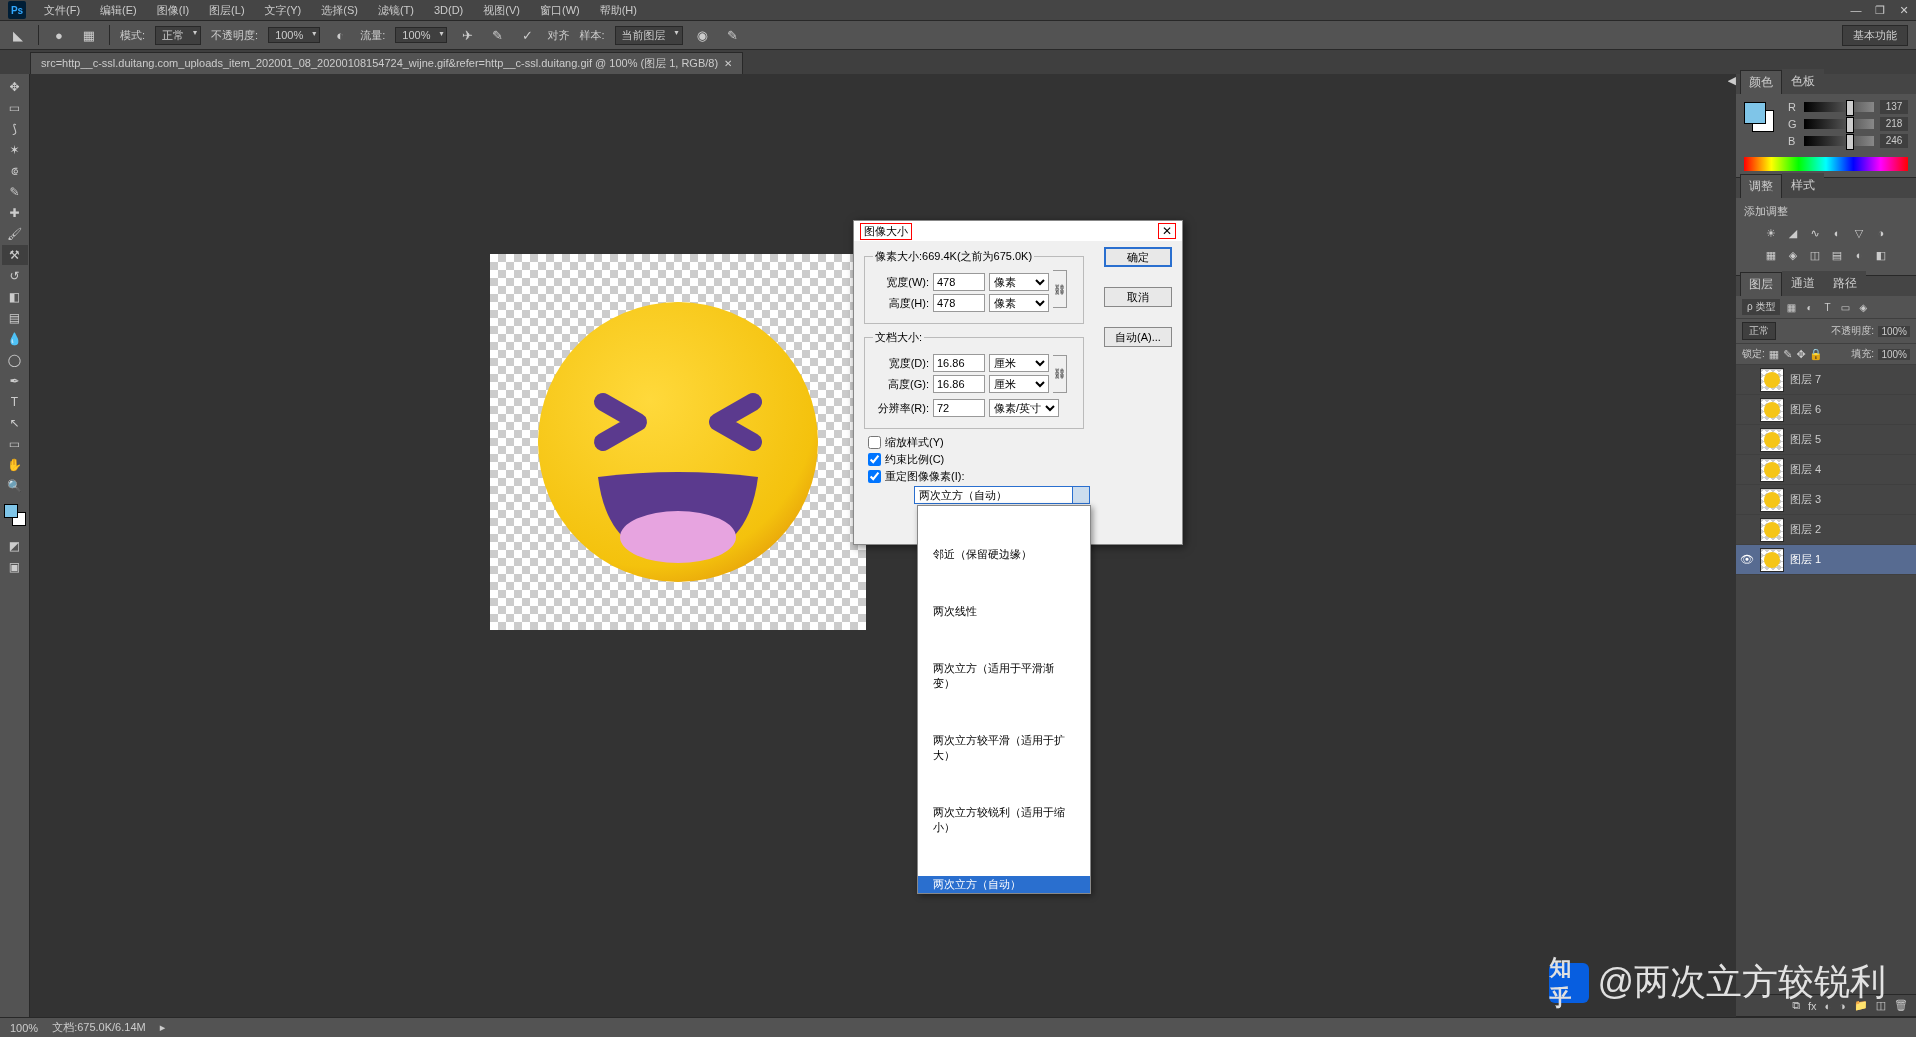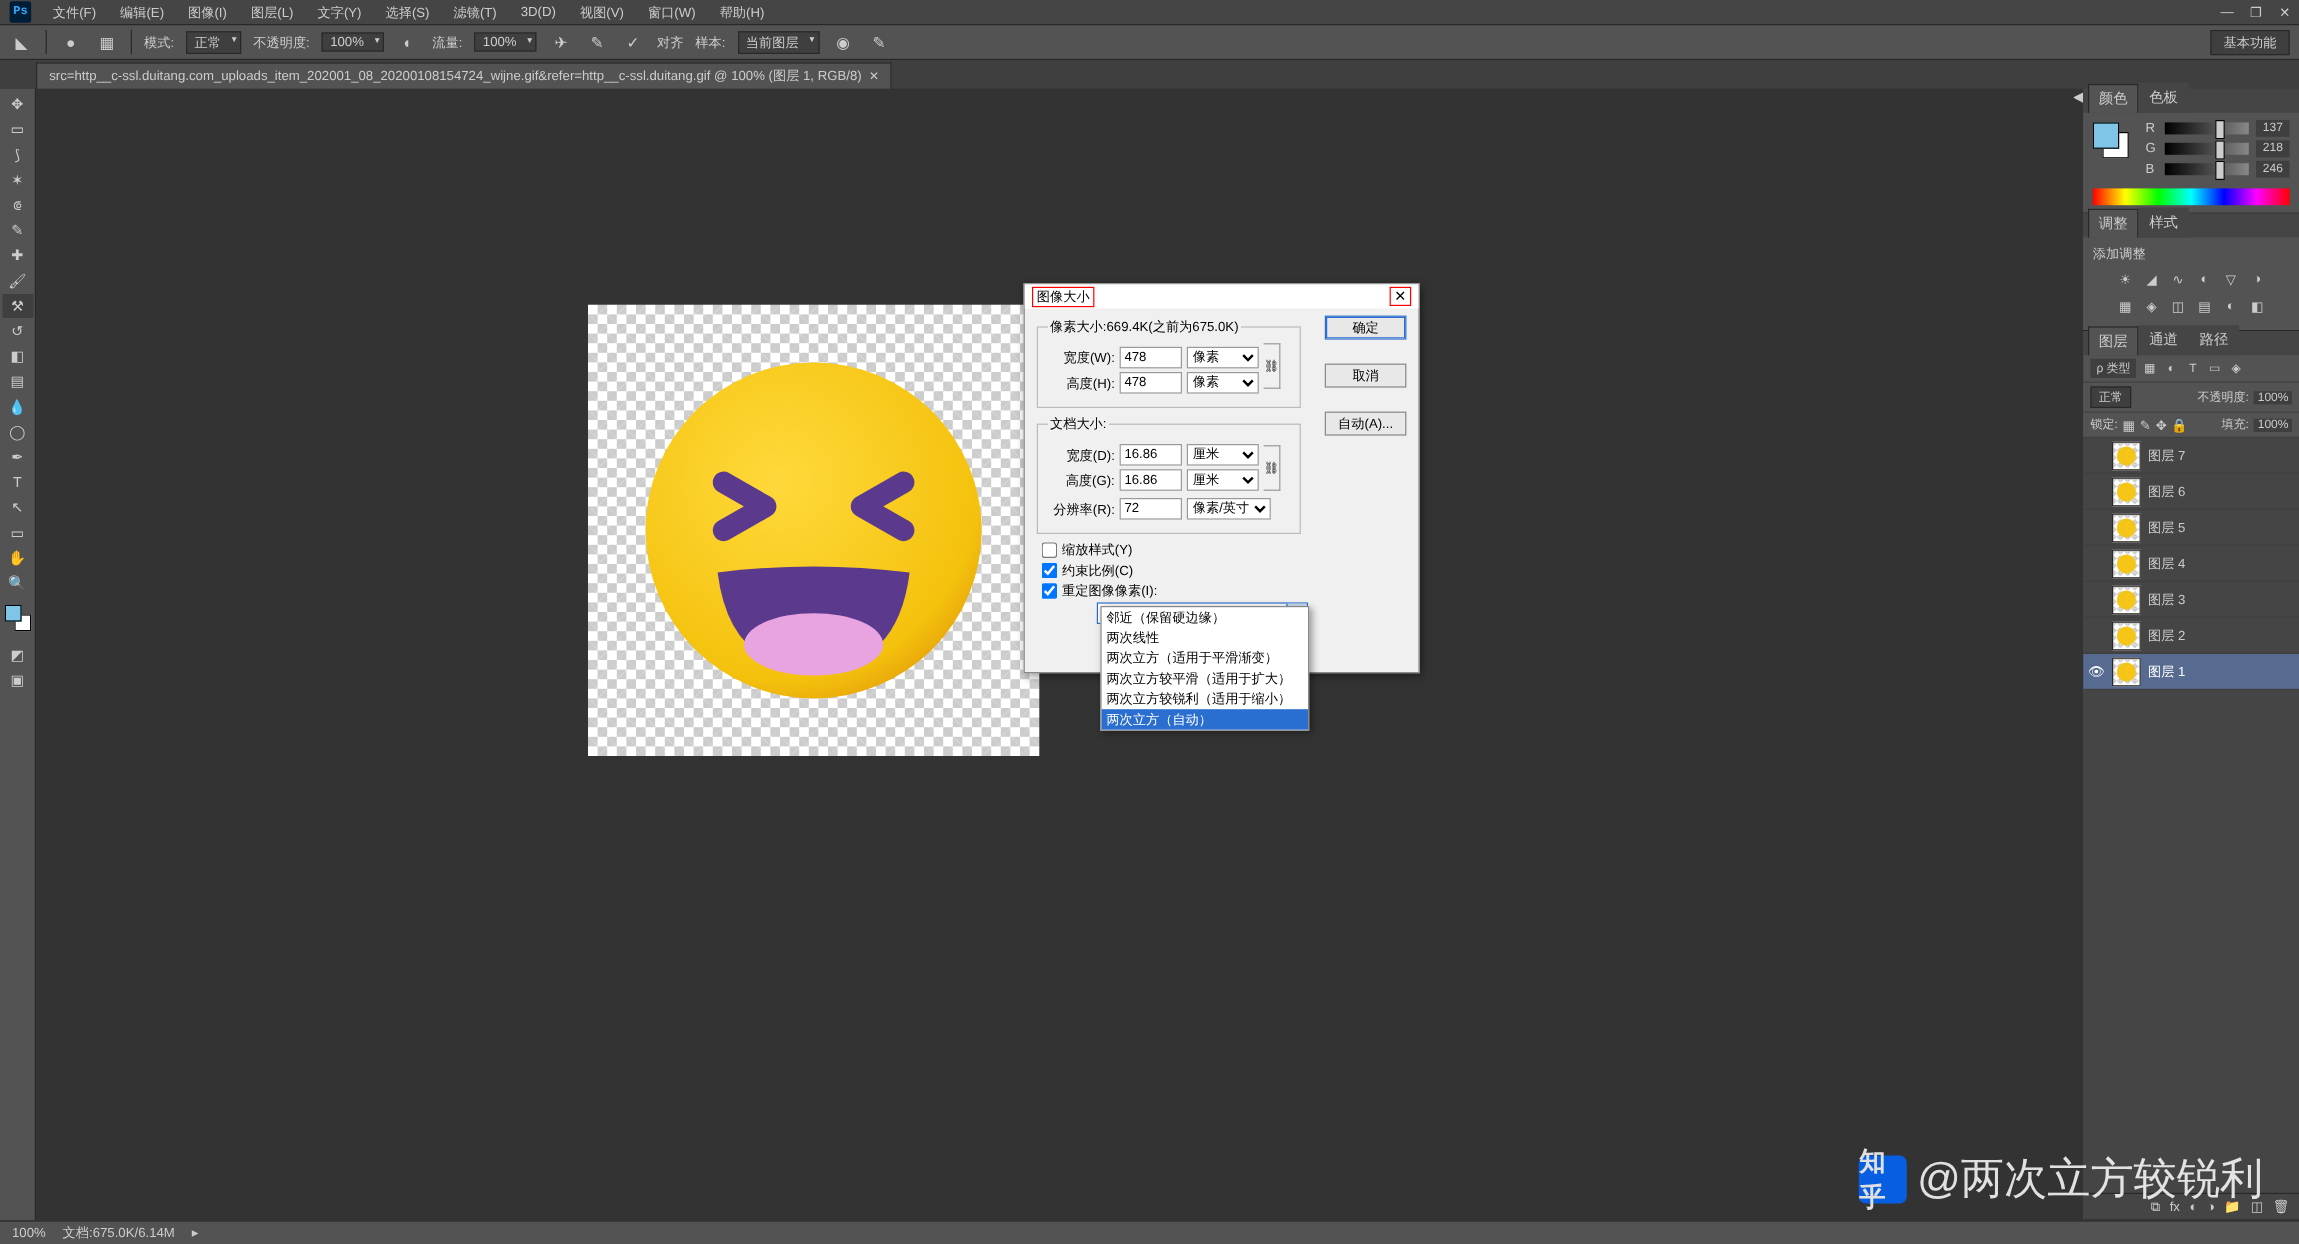--- a/index.html
+++ b/index.html
@@ -1,18 +1,18 @@
 <!DOCTYPE html>
 <html><head>
 <meta charset="utf-8">
 <style>
 * { margin:0; padding:0; box-sizing:border-box; font-family:"Microsoft YaHei",Arial,sans-serif; -webkit-font-smoothing:antialiased; }
 body { background:#333; color:#ccc; font-size:11px; width:1916px; height:1037px; overflow:hidden; position:relative; }
 .menubar { height:20px; background:#454545; display:flex; align-items:center; padding-left:8px; gap:4px; }
-.menubar .logo { width:18px; height:18px; background:#001e36; color:#31a8ff; font-weight:bold; font-size:10px; display:flex; align-items:center; justify-content:center; margin-right:6px; border-radius:2px;font-family:Liberation Mono, monospace; }
+.menubar .logo { width:18px; height:18px; background:#001e36; color:#31a8ff; font-weight:bold; font-size:10px; display:flex; align-items:center; justify-content:center; margin-right:6px; border-radius:2px; }
 .menubar .mi { padding:2px 8px; cursor:default; }
 .menubar .wc { margin-left:auto; display:flex; }
 .menubar .wc div { width:24px; height:16px; display:flex; align-items:center; justify-content:center; font-size:11px; }
 .optbar { height:30px; background:#535353; display:flex; align-items:center; padding:0 8px; gap:10px; border-top:1px solid #282828; border-bottom:1px solid #282828; }
 .optbar .lbl { color:#ccc; font-size:11px; }
 .optbar .drop { background:#3f3f3f; border:1px solid #282828; padding:1px 16px 1px 6px; font-size:11px; color:#ccc; position:relative; }
 .optbar .drop::after { content:"▾"; position:absolute; right:3px; top:1px; font-size:8px; }
 .optbar .sep { width:1px; height:20px; background:#282828; }
 .optbar .iconbtn { width:20px; height:20px; display:flex; align-items:center; justify-content:center; color:#ccc; font-size:13px; }
 .optbar .right { margin-left:auto; padding:2px 10px; background:#3f3f3f; border:1px solid #282828; }
@@ -61,40 +61,40 @@
 .layerp .list { flex:1; overflow:auto; background:#454545; }
 .layerp .layer { display:flex; align-items:center; height:30px; padding:0 4px; gap:6px; border-bottom:1px solid #3f3f3f; }
 .layerp .layer.sel { background:#576b91; color:#fff; }
 .layerp .layer .eye { width:14px; font-size:11px; }
 .layerp .layer .thumb { width:24px; height:24px; background:#fff;
   background-image:linear-gradient(45deg,#ccc 25%,transparent 25%),linear-gradient(-45deg,#ccc 25%,transparent 25%),linear-gradient(45deg,transparent 75%,#ccc 75%),linear-gradient(-45deg,transparent 75%,#ccc 75%);
   background-size:6px 6px; display:flex; align-items:center; justify-content:center; border:1px solid #282828; }
 .layerp .layer .thumb .mini { width:16px; height:16px; background:#f5c518; border-radius:50%; position:relative; }
 .layerp .layer .nm { font-size:11px; }
 .layerp .foot { height:22px; background:#454545; display:flex; align-items:center; justify-content:flex-end; gap:8px; padding:0 8px; border-top:1px solid #282828; font-size:11px; }
-.dialog { position:absolute; left:853px; top:236px; width:330px; background:#f0f0f0; color:#000; border:1px solid #888; font-size:11px; box-shadow:2px 2px 8px rgba(0,0,0,0.5); }
+.dialog { position:absolute; left:853px; top:220px; width:330px; background:#f0f0f0; color:#000; border:1px solid #888; font-size:11px; box-shadow:2px 2px 8px rgba(0,0,0,0.5); }
 .dialog .dtitle { height:20px; display:flex; align-items:center; padding:0 6px; background:#fff; }
 .dialog .dtitle span { border:1px solid red; padding:0 3px; }
 .dialog .dclose { margin-left:auto; font-size:12px; cursor:default; }
 .dialog .dbody { padding:8px 10px 40px 10px; position:relative; }
 .dialog fieldset { border:1px solid #bbb; padding:6px 8px 8px 8px; margin-bottom:6px; }
 .dialog legend { font-size:11px; padding:0 2px; }
 .dialog .frow { display:flex; align-items:center; gap:4px; margin:3px 0; }
 .dialog .frow .fl { width:56px; text-align:right; }
 .dialog .frow input[type=text] { width:52px; height:18px; border:1px solid #999; padding:0 3px; font-size:11px; }
 .dialog .frow select { width:60px; height:18px; border:1px solid #999; font-size:11px; background:#fff; }
 .dialog .link { width:14px; height:38px; border:1px solid #999; border-left:none; display:flex; align-items:center; justify-content:center; font-size:10px; }
 .dialog .btncol { position:absolute; right:10px; top:6px; display:flex; flex-direction:column; gap:20px; }
 .dialog .btncol button { width:68px; height:20px; border:1px solid #888; background:#e8e8e8; font-size:11px; }
 .dialog .btncol button.def { border:1px solid #2a6fcf; box-shadow:0 0 0 1px #2a6fcf inset; }
 .dialog .chk { display:flex; align-items:center; gap:4px; margin:2px 0 2px 4px; }
 .dialog .resample { width:176px; height:18px; border:1px solid #2a6fcf; margin-left:50px; position:relative; background:#fff; display:flex; align-items:center; padding:0 4px; }
 .dialog .resample::after { content:""; position:absolute; right:0; top:0; width:16px; height:100%; background:#cde; border-left:1px solid #2a6fcf; }
 .dropdown { position:absolute; left:917px; top:505px; width:174px; background:#fff; border:1px solid #888; font-size:11px; color:#000; box-shadow:2px 2px 6px rgba(0,0,0,0.4); }
-.dropdown .opt { padding:1px 4px; }
+.dropdown .opt { padding:1px 15px;margin-top:40px; }
 .dropdown .opt.hl { background:#2a6fcf; color:#fff; }
 .statusbar { position:absolute; bottom:0; left:0; right:0; height:20px; background:#535353; border-top:1px solid #282828; display:flex; align-items:center; padding:0 10px; gap:14px; font-size:11px; }
 .watermark { position:absolute; right:30px; bottom:30px; font-size:36px; color:#fff; opacity:0.85; font-weight:300; display:flex; align-items:center; gap:8px; pointer-events:none; }
 .watermark .z { width:40px; height:40px; background:#06f; color:#fff; display:flex; align-items:center; justify-content:center; font-size:22px; font-weight:bold; border-radius:6px; }
 </style>
 </head>
 <body>
 
 <div class="menubar">
   <div class="logo">Ps</div>

